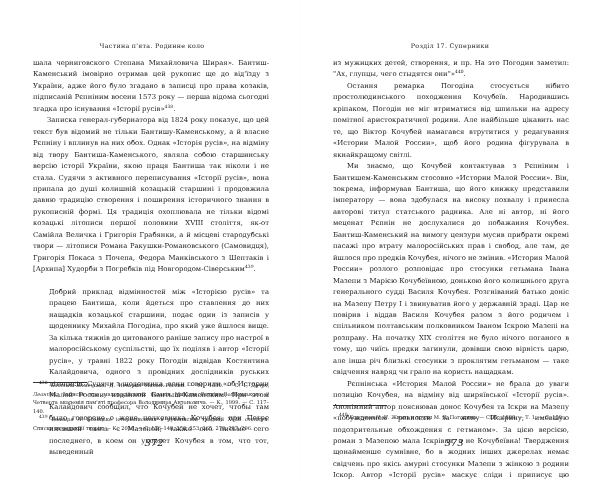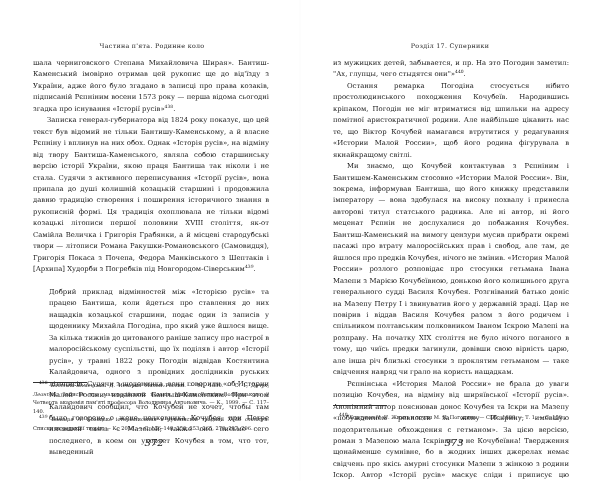--- a/index.html
+++ b/index.html
@@ -48,21 +48,21 @@
     <p><sup>439</sup> <i>Бовгиря А.</i><span> Козацьке історіописання в рукописній традиції XVIII століття. Списки та редакції творів. — К., 2010. — С. 136–148, 250, 253, 265, 278, 287, 296.</span></p>
   </div>
   <div class="folio">372</div>
 </div>
 
 <div class="gutter"></div>
 
 <div class="page right">
   <div class="running-head">Розділ 17. Суперники</div>
   <div class="body">
-    <p><span>из мужицких детей, забывается, и пр. На это Погодин заметил: "Ах, глупцы, чего стыдятся они"»</span><sup>440</sup>.</p>
+    <p><span>из мужицких детей, створення, и пр. На это Погодин заметил: "Ах, глупцы, чего стыдятся они"»</span><sup>440</sup>.</p>
     <p class="ind"><span>Остання ремарка Погодіна стосується нібито простолюдинського походження Кочубеїв. Народившись кріпаком, Погодін не міг втриматися від шпильки на адресу помітної аристократичної родини. Але найбільше цікавить нас те, що Віктор Кочубей намагався втрутитися у редагування «Истории Малой России», щоб його родина фігурувала в якнайкращому світлі.</span></p>
     <p class="ind"><span>Ми знаємо, що Кочубей контактував з Рєпніним і Бантишем-Каменським стосовно «Истории Малой России». Він, зокрема, інформував Бантиша, що його книжку представили імператору — вона здобулася на високу похвалу і принесла авторові титул статського радника. Але ні автор, ні його меценат Рєпнін не дослухалися до побажання Кочубея. Бантиш-Каменський на вимогу цензури мусив прибрати окремі пасажі про втрату малоросійських прав і свобод, але там, де йшлося про предків Кочубея, нічого не змінив. «История Малой России» розлого розповідає про стосунки гетьмана Івана Мазепи з Марією Кочубеївною, донькою його колишнього друга генерального судді Василя Кочубея. Розгніваний батько доніс на Мазепу Петру І і звинуватив його у державній зраді. Цар не повірив і віддав Василя Кочубея разом з його родичем і спільником полтавським полковником Іваном Іскрою Мазепі на розправу. На початку XIX століття не було нічого поганого в тому, що чиїсь предки загинули, довівши свою вірність царю, але інша річ близькі стосунки з проклятим гетьманом — таке свідчення навряд чи грало на користь нащадкам.</span></p>
     <p class="ind"><span>Рєпнінська «История Малой России» не брала до уваги позицію Кочубея, на відміну від ширяївської «Історії русів». Анонімний автор пояснював донос Кочубея та Іскри на Мазепу «побужденнем ревности за жену Искрину, имевшую подозрительные обхождения с гетманом». За цією версією, роман з Мазепою мала Іскрівна, а не Кочубеївна! Твердження щонайменше сумнівне, бо в жодних інших джерелах немає свідчень про якісь амурні стосунки Мазепи з жінкою з родини Іскор. Автор «Історії русів» маскує сліди і приписує цю інформацію «преданию народному». Так чи так, ім'я Віктора Ко-</span></p>
   </div>
   <div class="rule"></div>
   <div class="notes">
     <p><sup>440</sup> <i>Барсуков Н. П.</i><span> Жизнь и труды М. П. Погодина. — СПб., 1888. — Т. 1. — С. 159.</span></p>
   </div>
   <div class="folio">373</div>
 </div>

